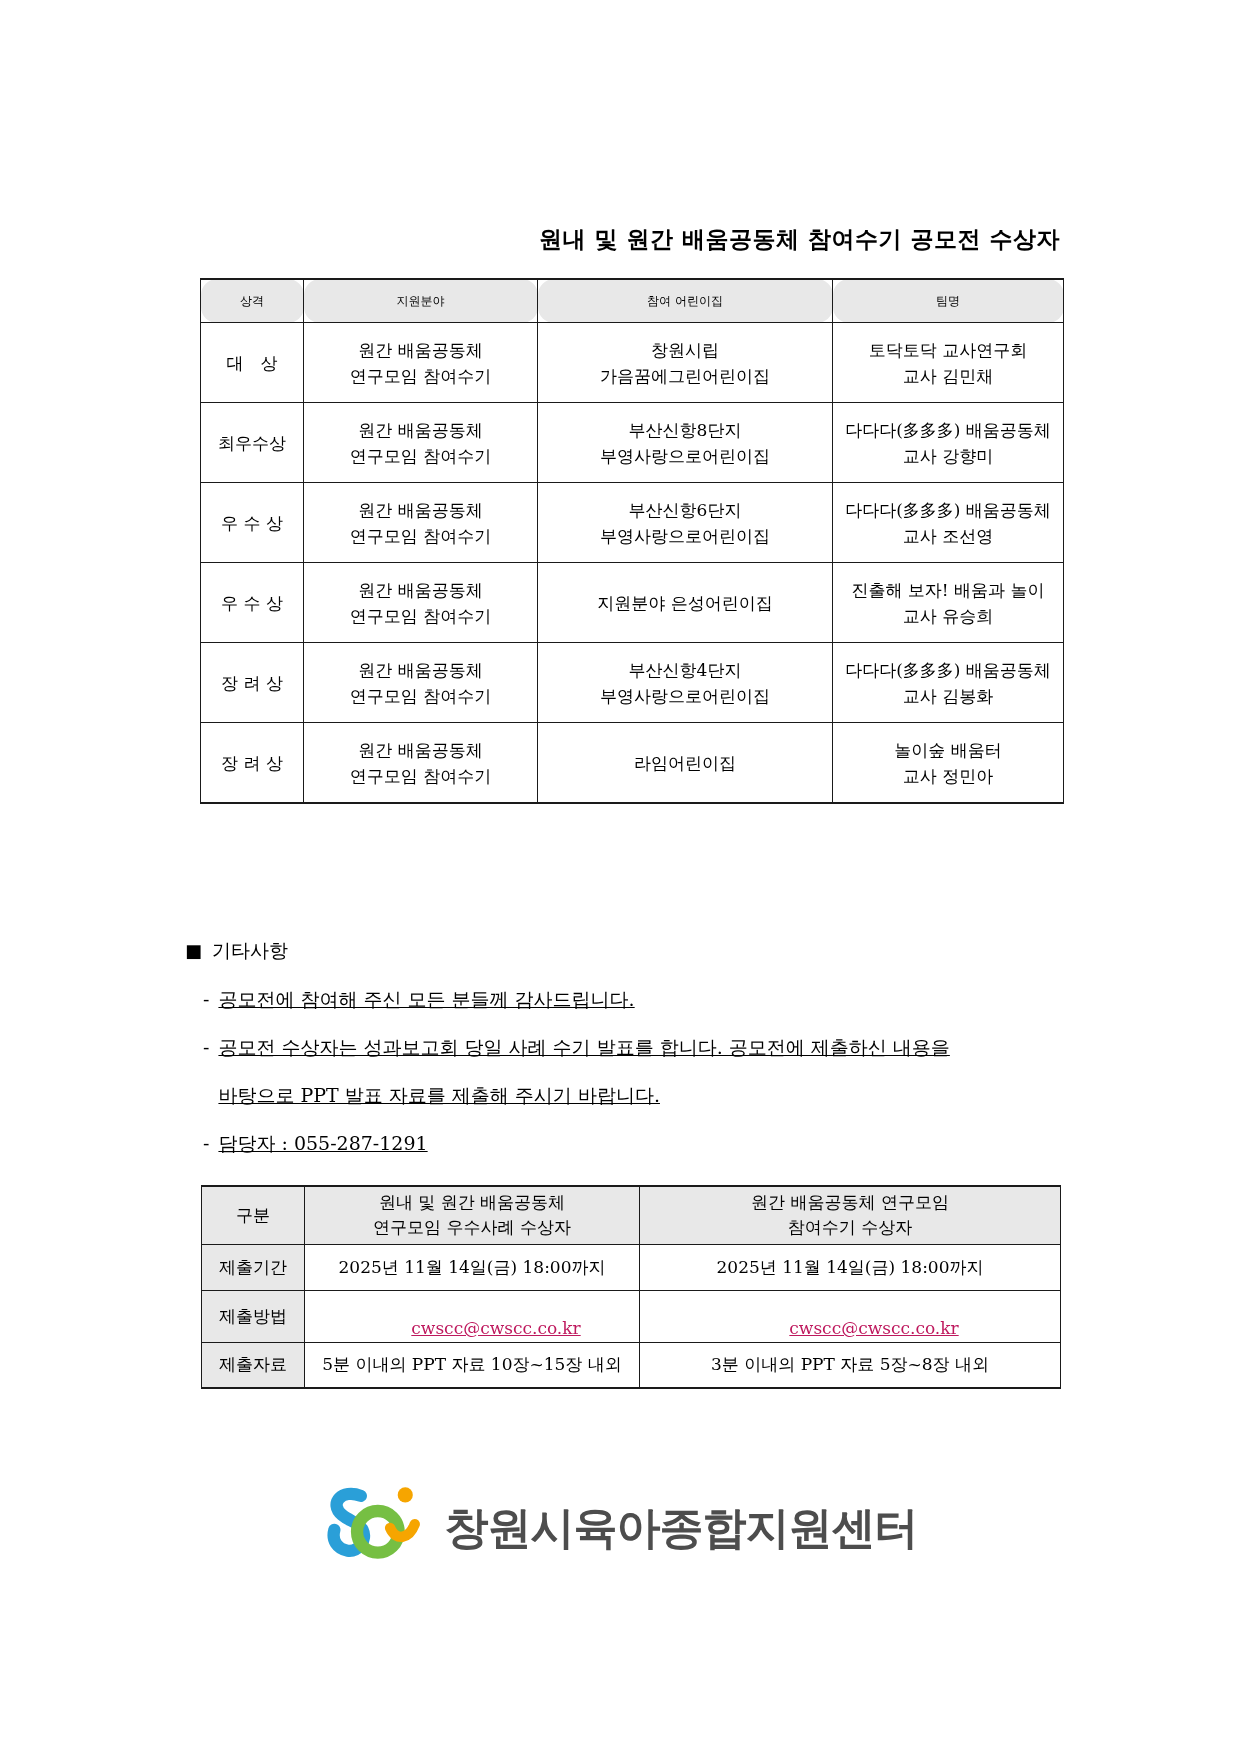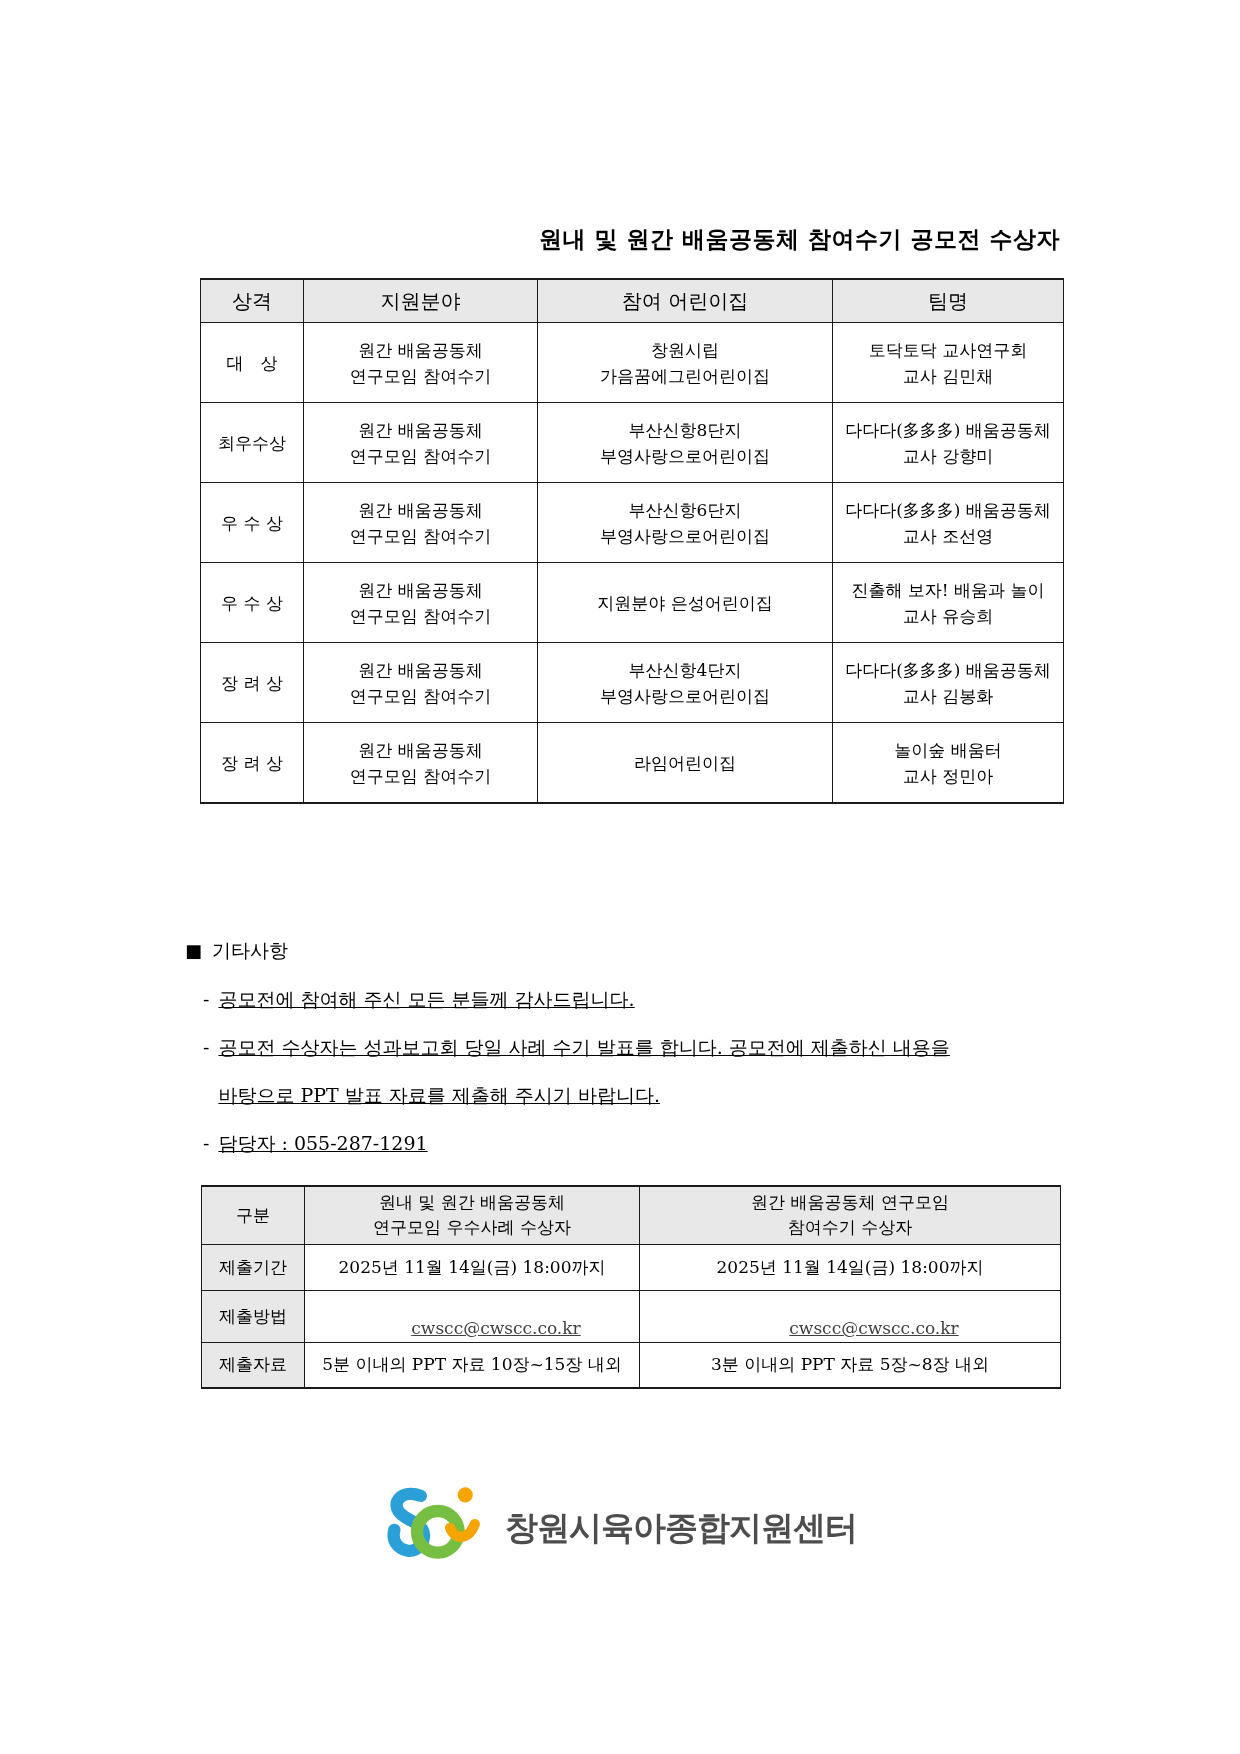--- a/index.html
+++ b/index.html
@@ -25,21 +25,21 @@
     border-collapse:collapse; table-layout:fixed; width:863px;
     border-top:2px solid #1a1a1a; border-bottom:2px solid #1a1a1a;
   }
   table.awards th, table.awards td {
     border:1px solid #1a1a1a;
     text-align:center; vertical-align:middle;
     white-space:pre-line;
     font-size:17px; line-height:26px; font-weight:normal;
     padding:0 4px;
   }
-  table.awards thead th { background:#e8e8e8; height:42px; font-size:20px; }
+  table.awards thead th { background:#e8e8e8; height:42px; font-size:12px;border-radius:16px; }
   table.awards tbody td { height:79px; }
 
   
   .notes {
     position:absolute; top:926px; left:185px; width:880px;
     font-size:19px; line-height:48px;
   }
   .notes-heading { display:flex; align-items:baseline; gap:10px; }
   .notes-heading .bullet { font-size:18px; }
   .note-item { display:flex; gap:9px; padding-left:18px; }
@@ -56,31 +56,31 @@
     text-align:center; vertical-align:middle;
     white-space:pre-line;
     font-size:17px; line-height:25px; font-weight:normal;
     padding:0 4px;
   }
   table.submission .label-cell, table.submission thead th { background:#e8e8e8; }
   .r-lg { height:58px; }
   .r-md { height:52px; }
   .r-sm { height:46px; }
 
-  .email { color:#404040; text-decoration:underline; cursor:pointer;margin-left:48px; }
+  .email { color:#be185d; text-decoration:underline; cursor:pointer;margin-left:48px; }
 
   
   .footer-logo {
     position:absolute; top:1478px; left:0; width:1240px;
     display:flex; justify-content:center; align-items:center; gap:18px;
   }
   .logo-mark { width:104px; height:100px; }
   .logo-text {
     font-family:"Liberation Sans","DejaVu Sans",sans-serif;
-    font-size:33px; font-weight:600; color:#4d4d4d; letter-spacing:-1px;
+    font-size:44px; font-weight:600; color:#4d4d4d; letter-spacing:-1px;
   }
 </style>
 </head>
 <body>
 
 <div class="page">
 
   <div class="doc-title">원내 및 원간 배움공동체 참여수기 공모전 수상자</div>
 
   <div class="awards-wrap">

